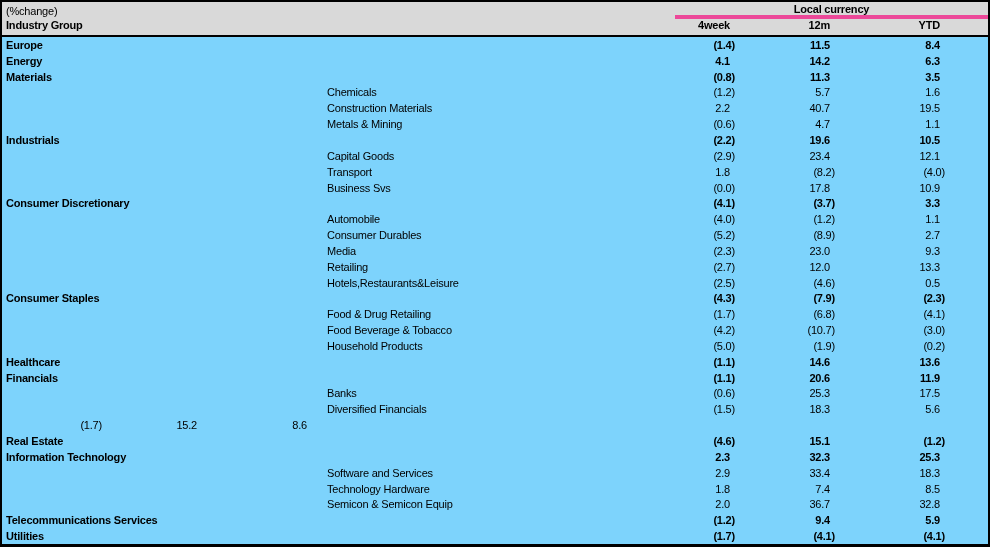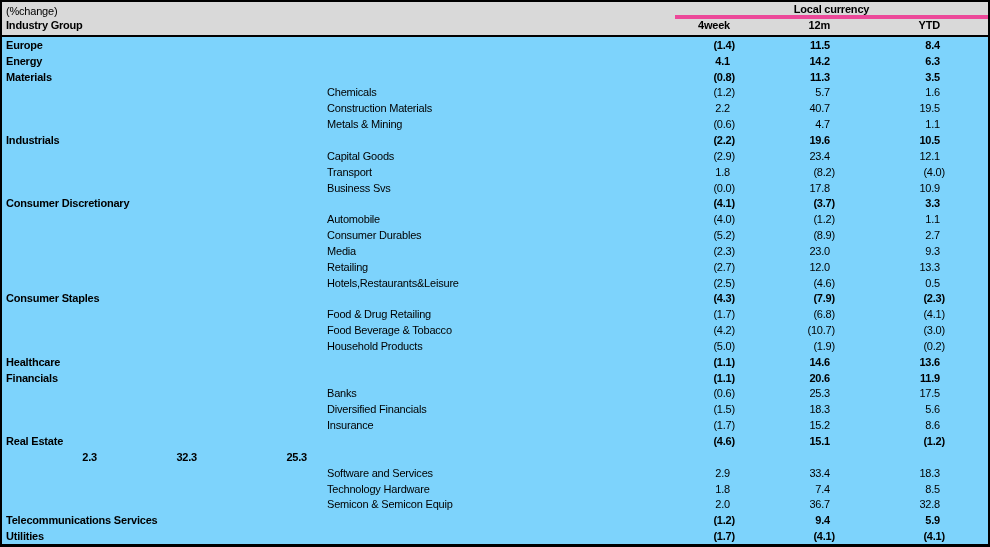--- a/index.html
+++ b/index.html
@@ -275,34 +275,34 @@
         <div class="endpad"></div>
       </div>
       <div class="row">
         <div class="cell label indent">Diversified Financials</div>
         <div class="cell num c0">(1.5)</div>
         <div class="cell num c1 pos">18.3</div>
         <div class="cell num c2 pos">5.6</div>
         <div class="endpad"></div>
       </div>
       <div class="row">
-        <div class="cell label indent">Insurance</div>
         <div class="cell num c0">(1.7)</div>
         <div class="cell num c1 pos">15.2</div>
         <div class="cell num c2 pos">8.6</div>
         <div class="endpad"></div>
       </div>
       <div class="row bold">
         <div class="cell label">Real Estate</div>
         <div class="cell num c0">(4.6)</div>
         <div class="cell num c1 pos">15.1</div>
         <div class="cell num c2">(1.2)</div>
         <div class="endpad"></div>
       </div>
       <div class="row bold">
+        <div class="cell label">Information Technology</div>
         <div class="cell num c0 pos">2.3</div>
         <div class="cell num c1 pos">32.3</div>
         <div class="cell num c2 pos">25.3</div>
         <div class="endpad"></div>
       </div>
       <div class="row">
         <div class="cell label indent">Software and Services</div>
         <div class="cell num c0 pos">2.9</div>
         <div class="cell num c1 pos">33.4</div>
         <div class="cell num c2 pos">18.3</div>

